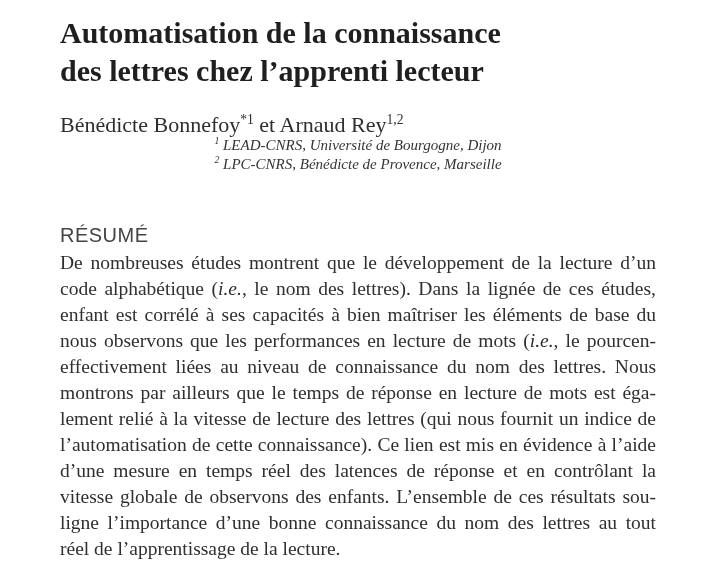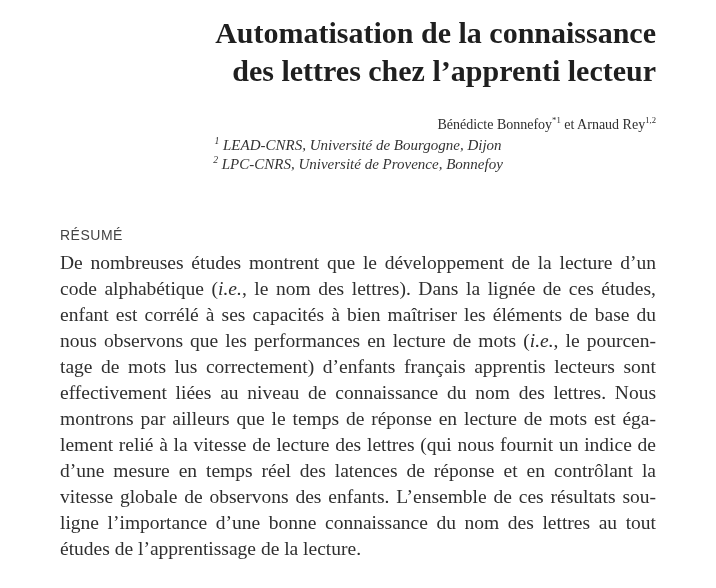--- a/index.html
+++ b/index.html
@@ -13,32 +13,32 @@
     height: 588px;
     background: #ffffff;
     box-sizing: border-box;
     padding: 14px 60px 0 60px;
     font-family: "Liberation Serif", serif;
     color: #2e2e2e;
     overflow: hidden;
   }
   .title {
     margin: 0;
-    text-align: right;
+    text-align: left;
     font-family: "Liberation Serif", serif;
     font-weight: 700;
     font-size: 30px;
     line-height: 38px;
     color: #1f1f1f;
   }
   .title-line { display: block; }
   .authors {
     margin-top: 24px;
-    text-align: right;
-    font-size: 14px;
+    text-align: left;
+    font-size: 22px;
     line-height: 22px;
     color: #2e2e2e;
   }
   .authors sup {
     font-size: 0.62em;
     line-height: 0;
     vertical-align: super;
   }
   .affiliations {
     text-align: center;
@@ -52,21 +52,21 @@
     font-size: 0.65em;
     line-height: 0;
     vertical-align: super;
   }
   .abstract {
     margin-top: 48px;
   }
   .abstract-heading {
     font-family: "Liberation Sans", sans-serif;
     font-weight: 400;
-    font-size: 14px;
+    font-size: 20px;
     line-height: 26px;
     color: #444444;
     letter-spacing: 0.5px;
   }
   .abstract-body {
     margin-top: 2px;
     font-size: 19.5px;
     line-height: 26px;
     color: #2f2f2f;
   }
@@ -90,34 +90,34 @@
 
   <h1 class="title">
     <span class="title-line">Automatisation de la connaissance</span>
     <span class="title-line">des lettres chez l’apprenti lecteur</span>
   </h1>
 
   <div class="authors"><span>Bénédicte Bonnefoy</span><sup>*1</sup><span> et </span><span>Arnaud Rey</span><sup>1,2</sup></div>
 
   <div class="affiliations">
     <span class="affiliation-line"><sup>1</sup><span> LEAD-CNRS, Université de Bourgogne, Dijon</span></span>
-    <span class="affiliation-line"><sup>2</sup><span> LPC-CNRS, Université de Provence, Bonnefoy</span></span>
+    <span class="affiliation-line"><sup>2</sup><span> LPC-CNRS, Bénédicte de Provence, Marseille</span></span>
   </div>
 
   <div class="abstract">
     <div class="abstract-heading">RÉSUMÉ</div>
     <div class="abstract-body">
         <div class="abs-line"><span>De nombreuses études montrent que le développement de la lecture d’un</span></div>
         <div class="abs-line"><span>code alphabétique (</span><span class="it">i.e.</span><span>, le nom des lettres). Dans la lignée de ces études,</span></div>
         <div class="abs-line"><span>enfant est corrélé à ses capacités à bien maîtriser les éléments de base du</span></div>
         <div class="abs-line"><span>nous observons que les performances en lecture de mots (</span><span class="it">i.e.</span><span>, le pourcen-</span></div>
-        <div class="abs-line"><span>tage de mots lus correctement) d’enfants français apprentis lecteurs sont</span></div>
         <div class="abs-line"><span>effectivement liées au niveau de connaissance du nom des lettres. Nous</span></div>
         <div class="abs-line"><span>montrons par ailleurs que le temps de réponse en lecture de mots est éga-</span></div>
         <div class="abs-line"><span>lement relié à la vitesse de lecture des lettres (qui nous fournit un indice de</span></div>
+        <div class="abs-line"><span>l’automatisation de cette connaissance). Ce lien est mis en évidence à l’aide</span></div>
         <div class="abs-line"><span>d’une mesure en temps réel des latences de réponse et en contrôlant la</span></div>
         <div class="abs-line"><span>vitesse globale de observons des enfants. L’ensemble de ces résultats sou-</span></div>
         <div class="abs-line"><span>ligne l’importance d’une bonne connaissance du nom des lettres au tout</span></div>
-        <div class="abs-line last"><span>études de l’apprentissage de la lecture.</span></div>
+        <div class="abs-line last"><span>réel de l’apprentissage de la lecture.</span></div>
       </div>
   </div>
 
 </div>
 
 </body></html>

